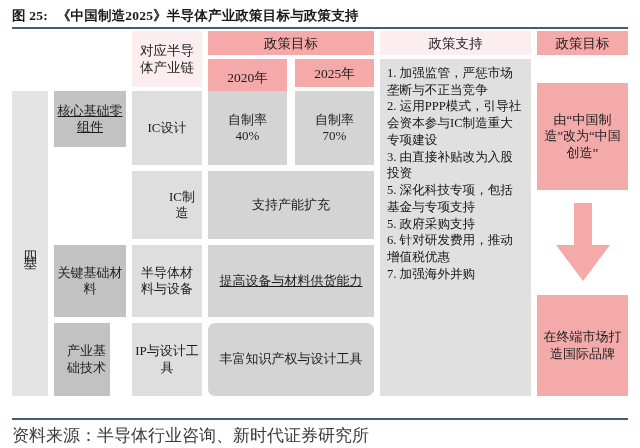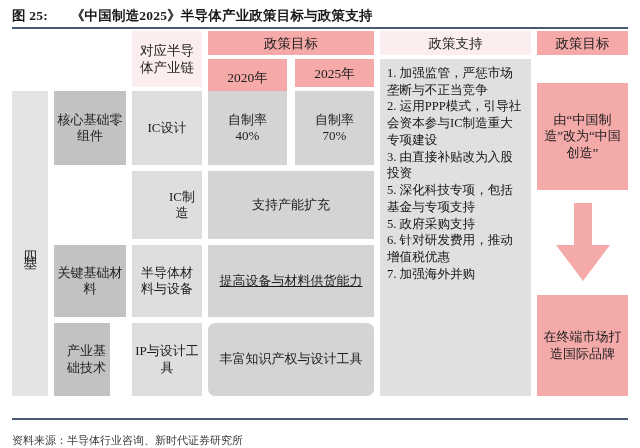--- a/index.html
+++ b/index.html
@@ -30,21 +30,21 @@
     font-size: 13.5px;
     color: #1a1a1a;
     white-space: nowrap;
     letter-spacing: 0.2px;
   }
   #title-bar .fig-title {
     font-weight: bold;
     font-size: 13.5px;
     color: #1a1a1a;
     white-space: nowrap;
-    margin-left: 23px;
+    margin-left: 9px;
     letter-spacing: 0.2px;
   }
   #title-rule {
     position: absolute;
     left: 12px;
     top: 27px;
     width: 616px;
     height: 2px;
     background: #4a5a73;
   }
@@ -55,24 +55,23 @@
     left: 12px;
     top: 418px;
     width: 616px;
     height: 2px;
     background: #4a5a73;
   }
   #footer-text {
     position: absolute;
     left: 12px;
     top: 424px;
-    font-size: 11px;
+    font-size: 17px;
     color: #3a3a3a;
     white-space: nowrap;
-    margin-top: 9px;
   }
 
   
   #chart {
     position: absolute;
     left: 12px;
     top: 31px;
     width: 616px;
     height: 385px;
   }
@@ -163,21 +162,21 @@
   </div>
 
   <div class="cell hdr-strong" style="left:525px; top:0px; width:91px; height:24px;">
     <span>政策目标</span>
   </div>
 
   <div class="cell grey-pale" style="left:0px; top:60px; width:36px; height:305px;">
     <span class="vertical">四基</span>
   </div>
 
-  <div class="cell grey-dark" style="left:42px; top:60px; width:72px; height:74px;">
+  <div class="cell grey-dark" style="left:42px; top:60px; width:72px; height:56px;text-decoration:underline;">
     <span>核心基础零组件</span>
   </div>
   <div class="cell grey-light" style="left:120px; top:60px; width:70px; height:74px;">
     <span>IC设计</span>
   </div>
   <div class="cell grey-mid" style="left:196px; top:60px; width:79px; height:74px; white-space:pre-line;">
     <span style="white-space:pre-line;">自制率
 40%</span>
   </div>
   <div class="cell grey-mid" style="left:283px; top:60px; width:79px; height:74px; white-space:pre-line;">

